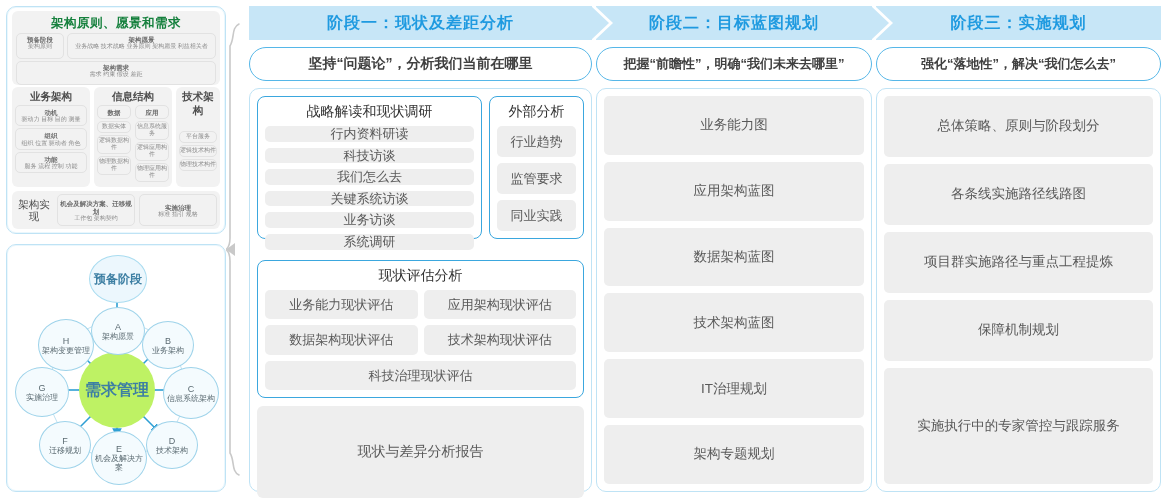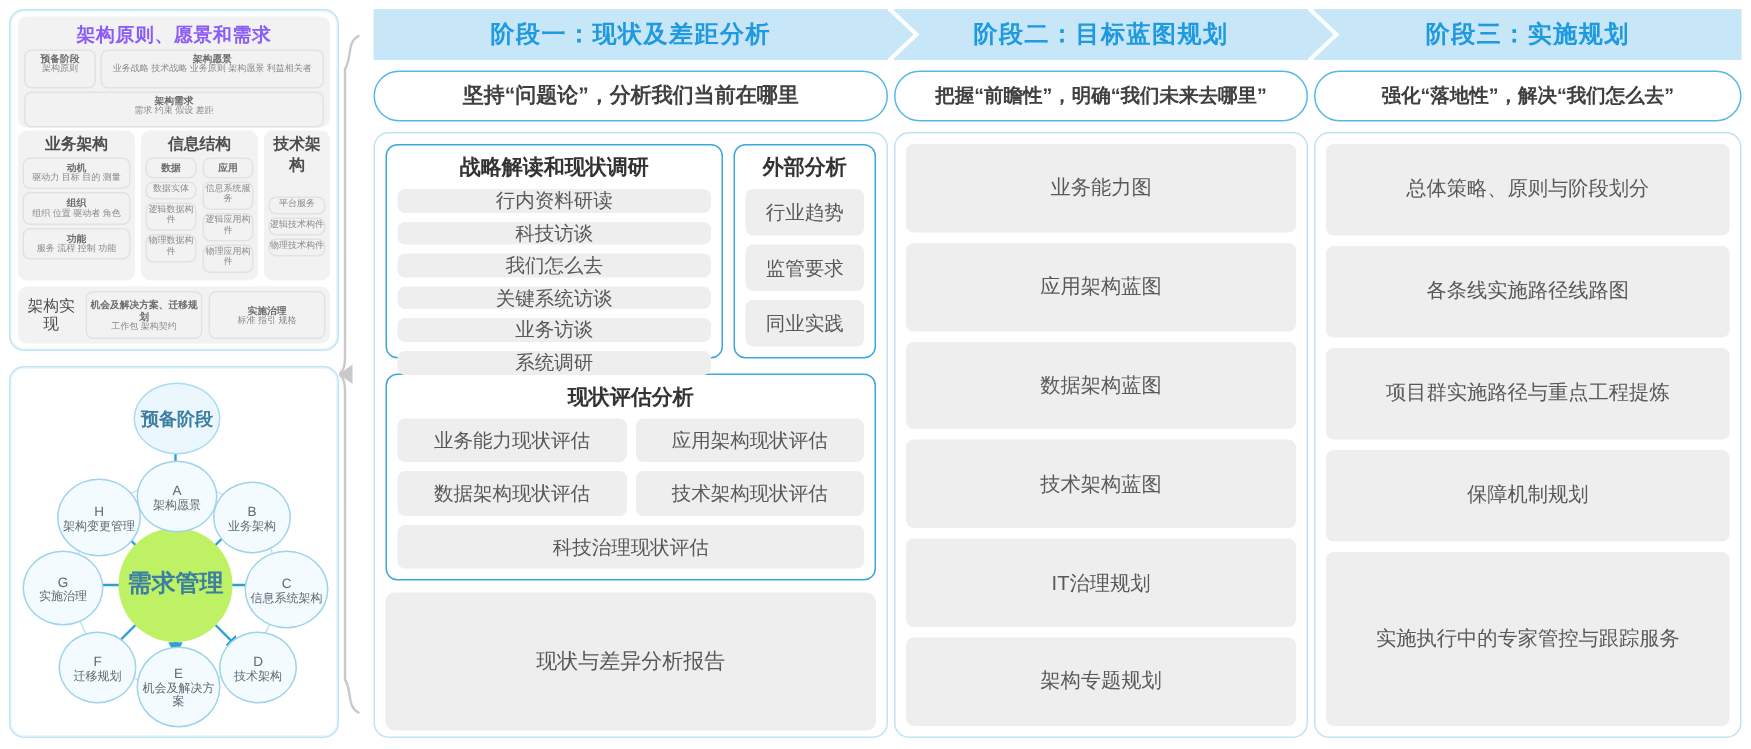--- a/index.html
+++ b/index.html
@@ -20,21 +20,21 @@
     box-shadow:0 0 0 1px #eaf7fd inset;
   }
   .togaf-panel{position:absolute;left:0;top:0;width:220px;height:228px;box-sizing:border-box;padding:5px 5px;}
   .cycle-panel{position:absolute;left:0;top:238px;width:220px;height:248px;box-sizing:border-box;}
 
   .grp{background:#f2f2f2;border-radius:6px;}
   .cellbox{background:#f2f2f2;border:1px solid #e2e2e2;border-radius:5px;}
 
   
   .r1{position:absolute;left:5px;top:4px;width:208px;height:74px;padding:0;}
-  .r1 .hd{font-size:12.5px;font-weight:bold;color:#8b5cf6;text-align:center;padding-top:4px;letter-spacing:.5px;}
+  .r1 .hd{font-size:12.5px;font-weight:bold;color:#15803d;text-align:center;padding-top:4px;letter-spacing:.5px;}
   .r1-row{position:absolute;left:4px;top:22px;right:4px;height:26px;display:flex;gap:3px;}
   .r1-a{width:46px;}
   .r1-b{flex:1;}
   .r1-c{position:absolute;left:4px;top:50px;right:4px;height:22px;}
   .mini-t{font-size:6.5px;font-weight:bold;color:#6b6b6b;text-align:center;line-height:1.15;padding-top:2px;}
   .mini-s{font-size:6px;color:#8a8a8a;text-align:center;line-height:1.15;}
 
   
   .r2{position:absolute;left:5px;top:80px;width:208px;height:100px;display:flex;gap:4px;}
   .r2 .col{background:#f2f2f2;border-radius:6px;padding:2px;box-sizing:border-box;}
@@ -103,35 +103,35 @@
     padding:7px;
   }
   .ph1 .ph-body{height:404px;}
   .ph2 .ph-body{height:404px;}
   .ph3 .ph-body{height:404px;}
 
   .card{
     border:1px solid #3ba7de;border-radius:8px;background:#fff;
     padding:6px 7px 7px 7px;box-sizing:border-box;
   }
-  .card-hd{font-size:14px;font-weight:bold;color:#333;text-align:center;margin-bottom:5px;}
+  .card-hd{font-size:14px;font-weight:normal;color:#333;text-align:center;margin-bottom:5px;}
   .chip{
     background:#eeeeee;border-radius:5px;color:#595959;
     display:flex;align-items:center;justify-content:center;
     font-size:13px;text-align:center;line-height:1.2;
   }
 
   
   .p1-top{display:flex;gap:7px;height:143px;}
   .p1-top .left{flex:1;display:flex;flex-direction:column;}
   .p1-top .right{width:95px;display:flex;flex-direction:column;}
   .grid2{display:grid;grid-template-columns:1fr;gap:6px;flex:1;}
   .grid1{display:grid;grid-template-rows:1fr 1fr 1fr;gap:6px;flex:1;}
 
-  .p1-mid{margin-top:10px;height:138px;display:flex;flex-direction:column;}
+  .p1-mid{margin-top:21px;height:138px;display:flex;flex-direction:column;}
   .p1-mid .gridwrap{flex:1;display:flex;flex-direction:column;gap:6px;}
   .p1-mid .row2{display:grid;grid-template-columns:1fr 1fr;gap:6px;flex:1;}
   .p1-mid .row1{flex:1;}
 
   .p1-report{margin-top:8px;height:92px;background:#eeeeee;border-radius:6px;
     display:flex;align-items:center;justify-content:center;font-size:14px;color:#595959;}
 
   
   .vlist{display:flex;flex-direction:column;gap:7px;height:100%;}
   .vlist .chip{font-size:13.5px;}

